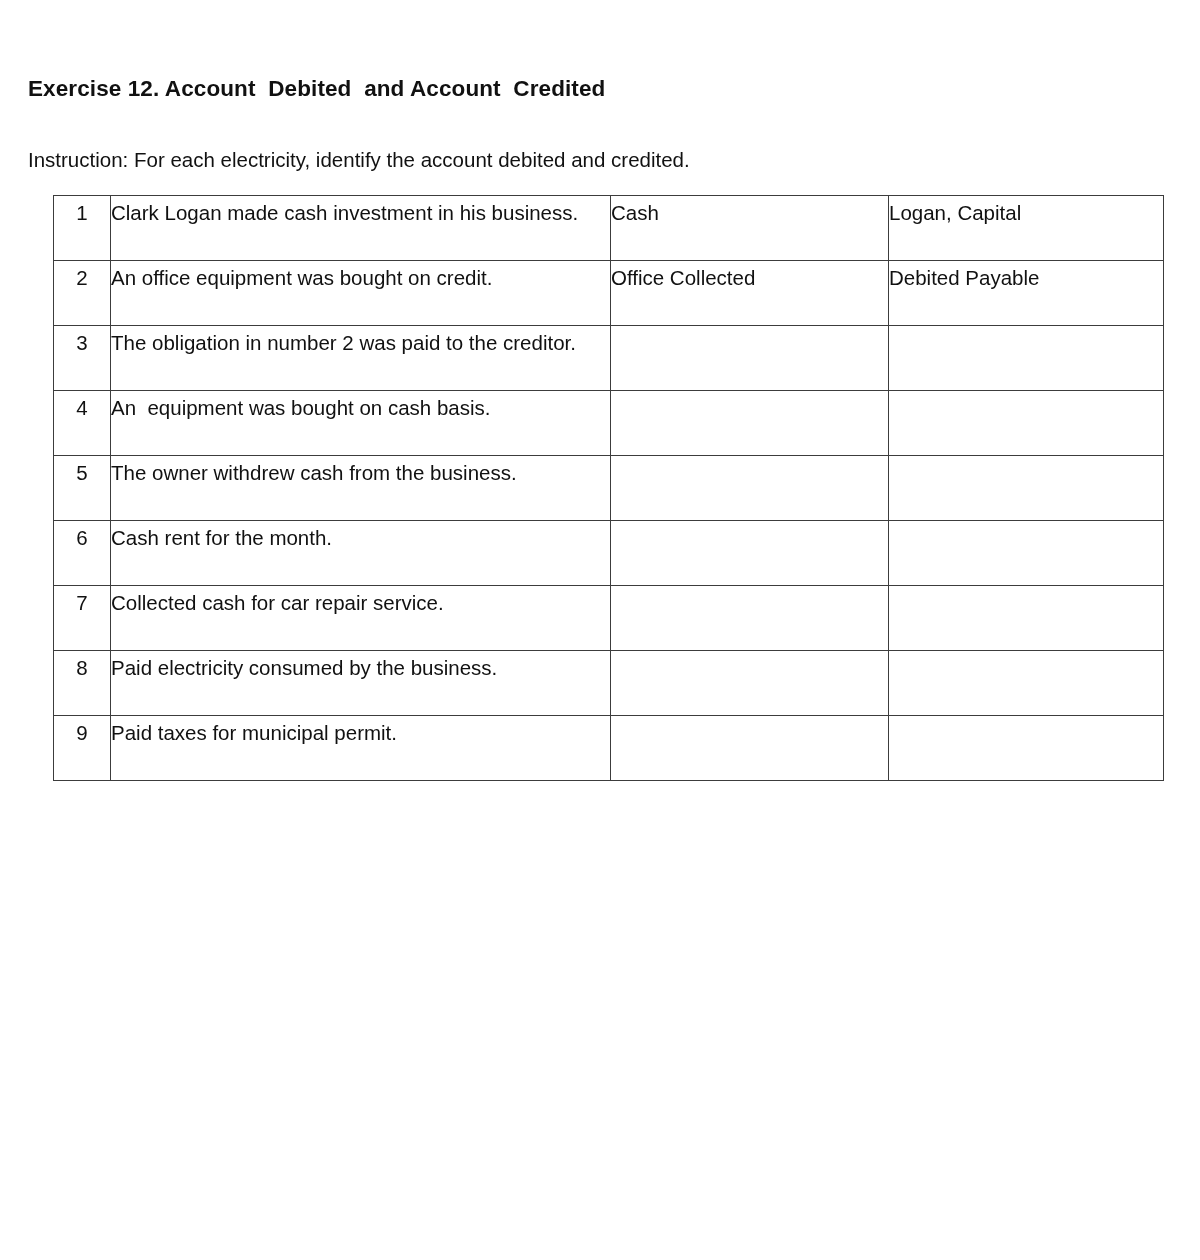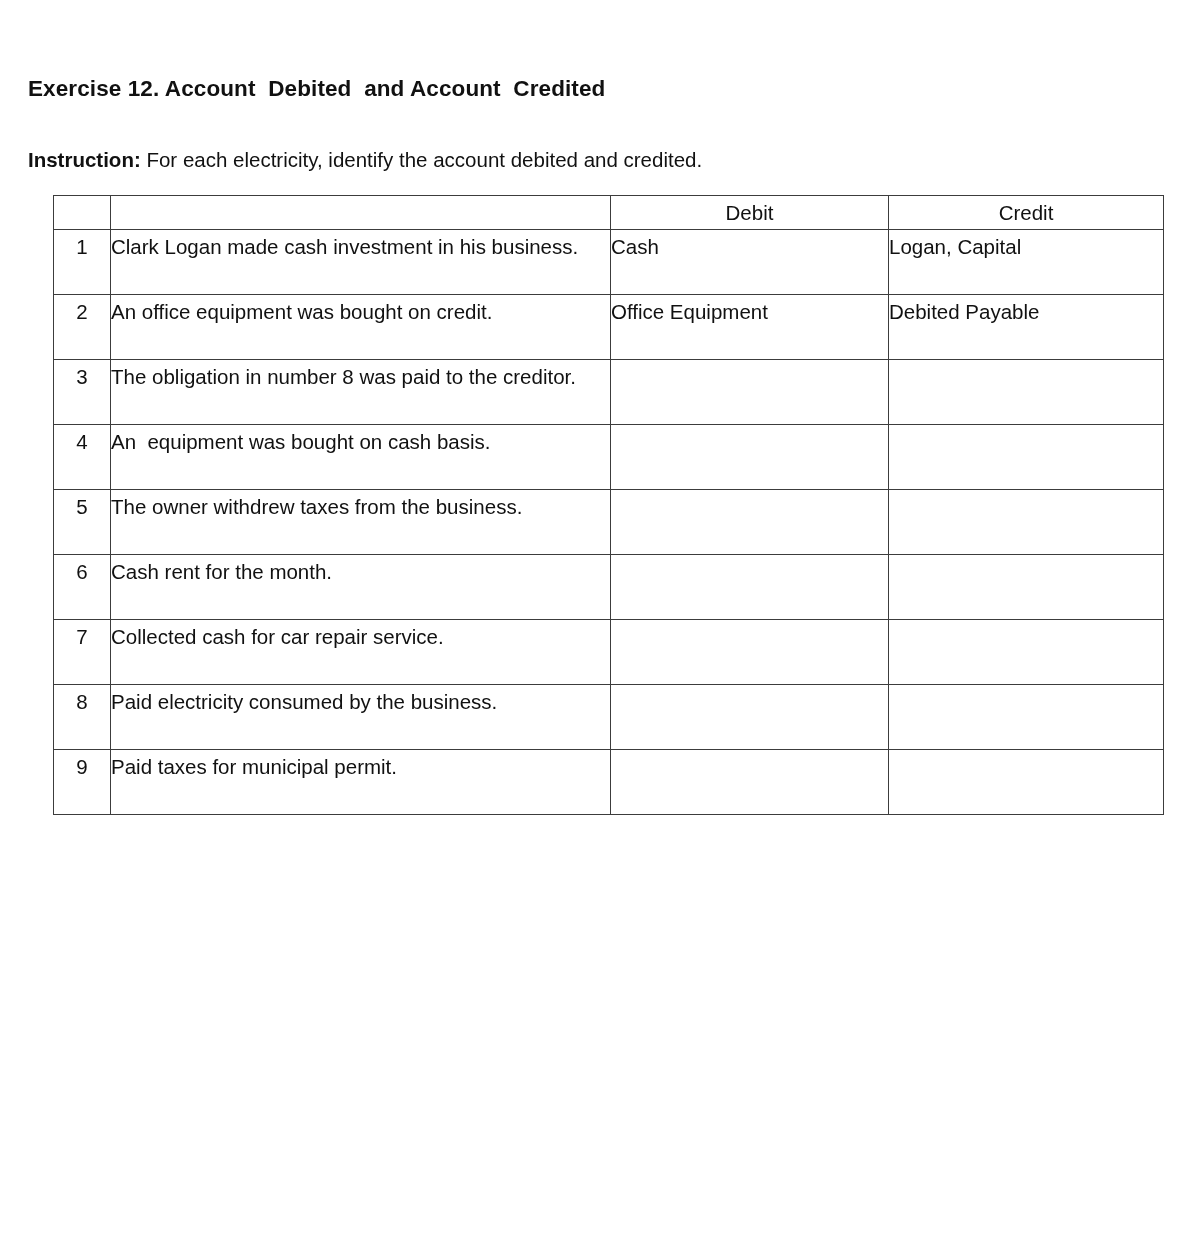--- a/index.html
+++ b/index.html
@@ -33,21 +33,21 @@
   }
   .instruction {
     position: absolute;
     left: 28px;
     top: 127px;
     font-size: 20.5px;
     line-height: 1.2;
     white-space: pre;
   }
   .instruction .lead {
-    font-weight: bold;
+    font-weight: normal;
   }
 
   table.exercise-table {
     position: absolute;
     left: 53px;
     top: 195px;
     width: 1110px;
     border-collapse: collapse;
     table-layout: fixed;
   }
@@ -101,58 +101,52 @@
   <p class="instruction"><span class="lead">Instruction:</span><span> For each electricity, identify the account debited and credited.</span></p>
 
   <table class="exercise-table">
     <colgroup>
       <col class="c-num">
       <col class="c-desc">
       <col class="c-debit">
       <col class="c-cred">
     </colgroup>
     <tbody>
-      <tr class="head-row">
-        <td class="cell-head"></td>
-        <td class="cell-head"></td>
-        <td class="cell-head">Debit</td>
-        <td class="cell-head">Credit</td>
-      </tr>
 
       <tr class="r-h67">
         <td class="cell-num">1</td>
         <td class="cell-desc">Clark Logan made cash investment in his business.</td>
         <td class="cell-val">Cash</td>
         <td class="cell-val">Logan, Capital</td>
       </tr>
 
       <tr class="r-h67">
         <td class="cell-num">2</td>
         <td class="cell-desc">An office equipment was bought on credit.</td>
-        <td class="cell-val">Office Equipment</td>
+        <td class="cell-val">Office Collected</td>
         <td class="cell-val">Debited Payable</td>
       </tr>
 
       <tr class="r-h67">
         <td class="cell-num">3</td>
-        <td class="cell-desc">The obligation in number 8 was paid to the creditor.</td>
+        <td class="cell-desc">The obligation in number 2 was paid to the creditor.</td>
         <td class="cell-val"></td>
         <td class="cell-val"></td>
       </tr>
 
       <tr class="r-h67">
         <td class="cell-num">4</td>
         <td class="cell-desc">An  equipment was bought on cash basis.</td>
         <td class="cell-val"></td>
         <td class="cell-val"></td>
       </tr>
 
       <tr class="r-h67">
         <td class="cell-num">5</td>
-        <td class="cell-desc">The owner withdrew taxes from the business.</td>
+        <td class="cell-desc">The owner withdrew cash from the business.</td>
         <td class="cell-val"></td>
         <td class="cell-val"></td>
       </tr>
 
       <tr class="r-h67">
         <td class="cell-num">6</td>
         <td class="cell-desc">Cash rent for the month.</td>
         <td class="cell-val"></td>
         <td class="cell-val"></td>
       </tr>

